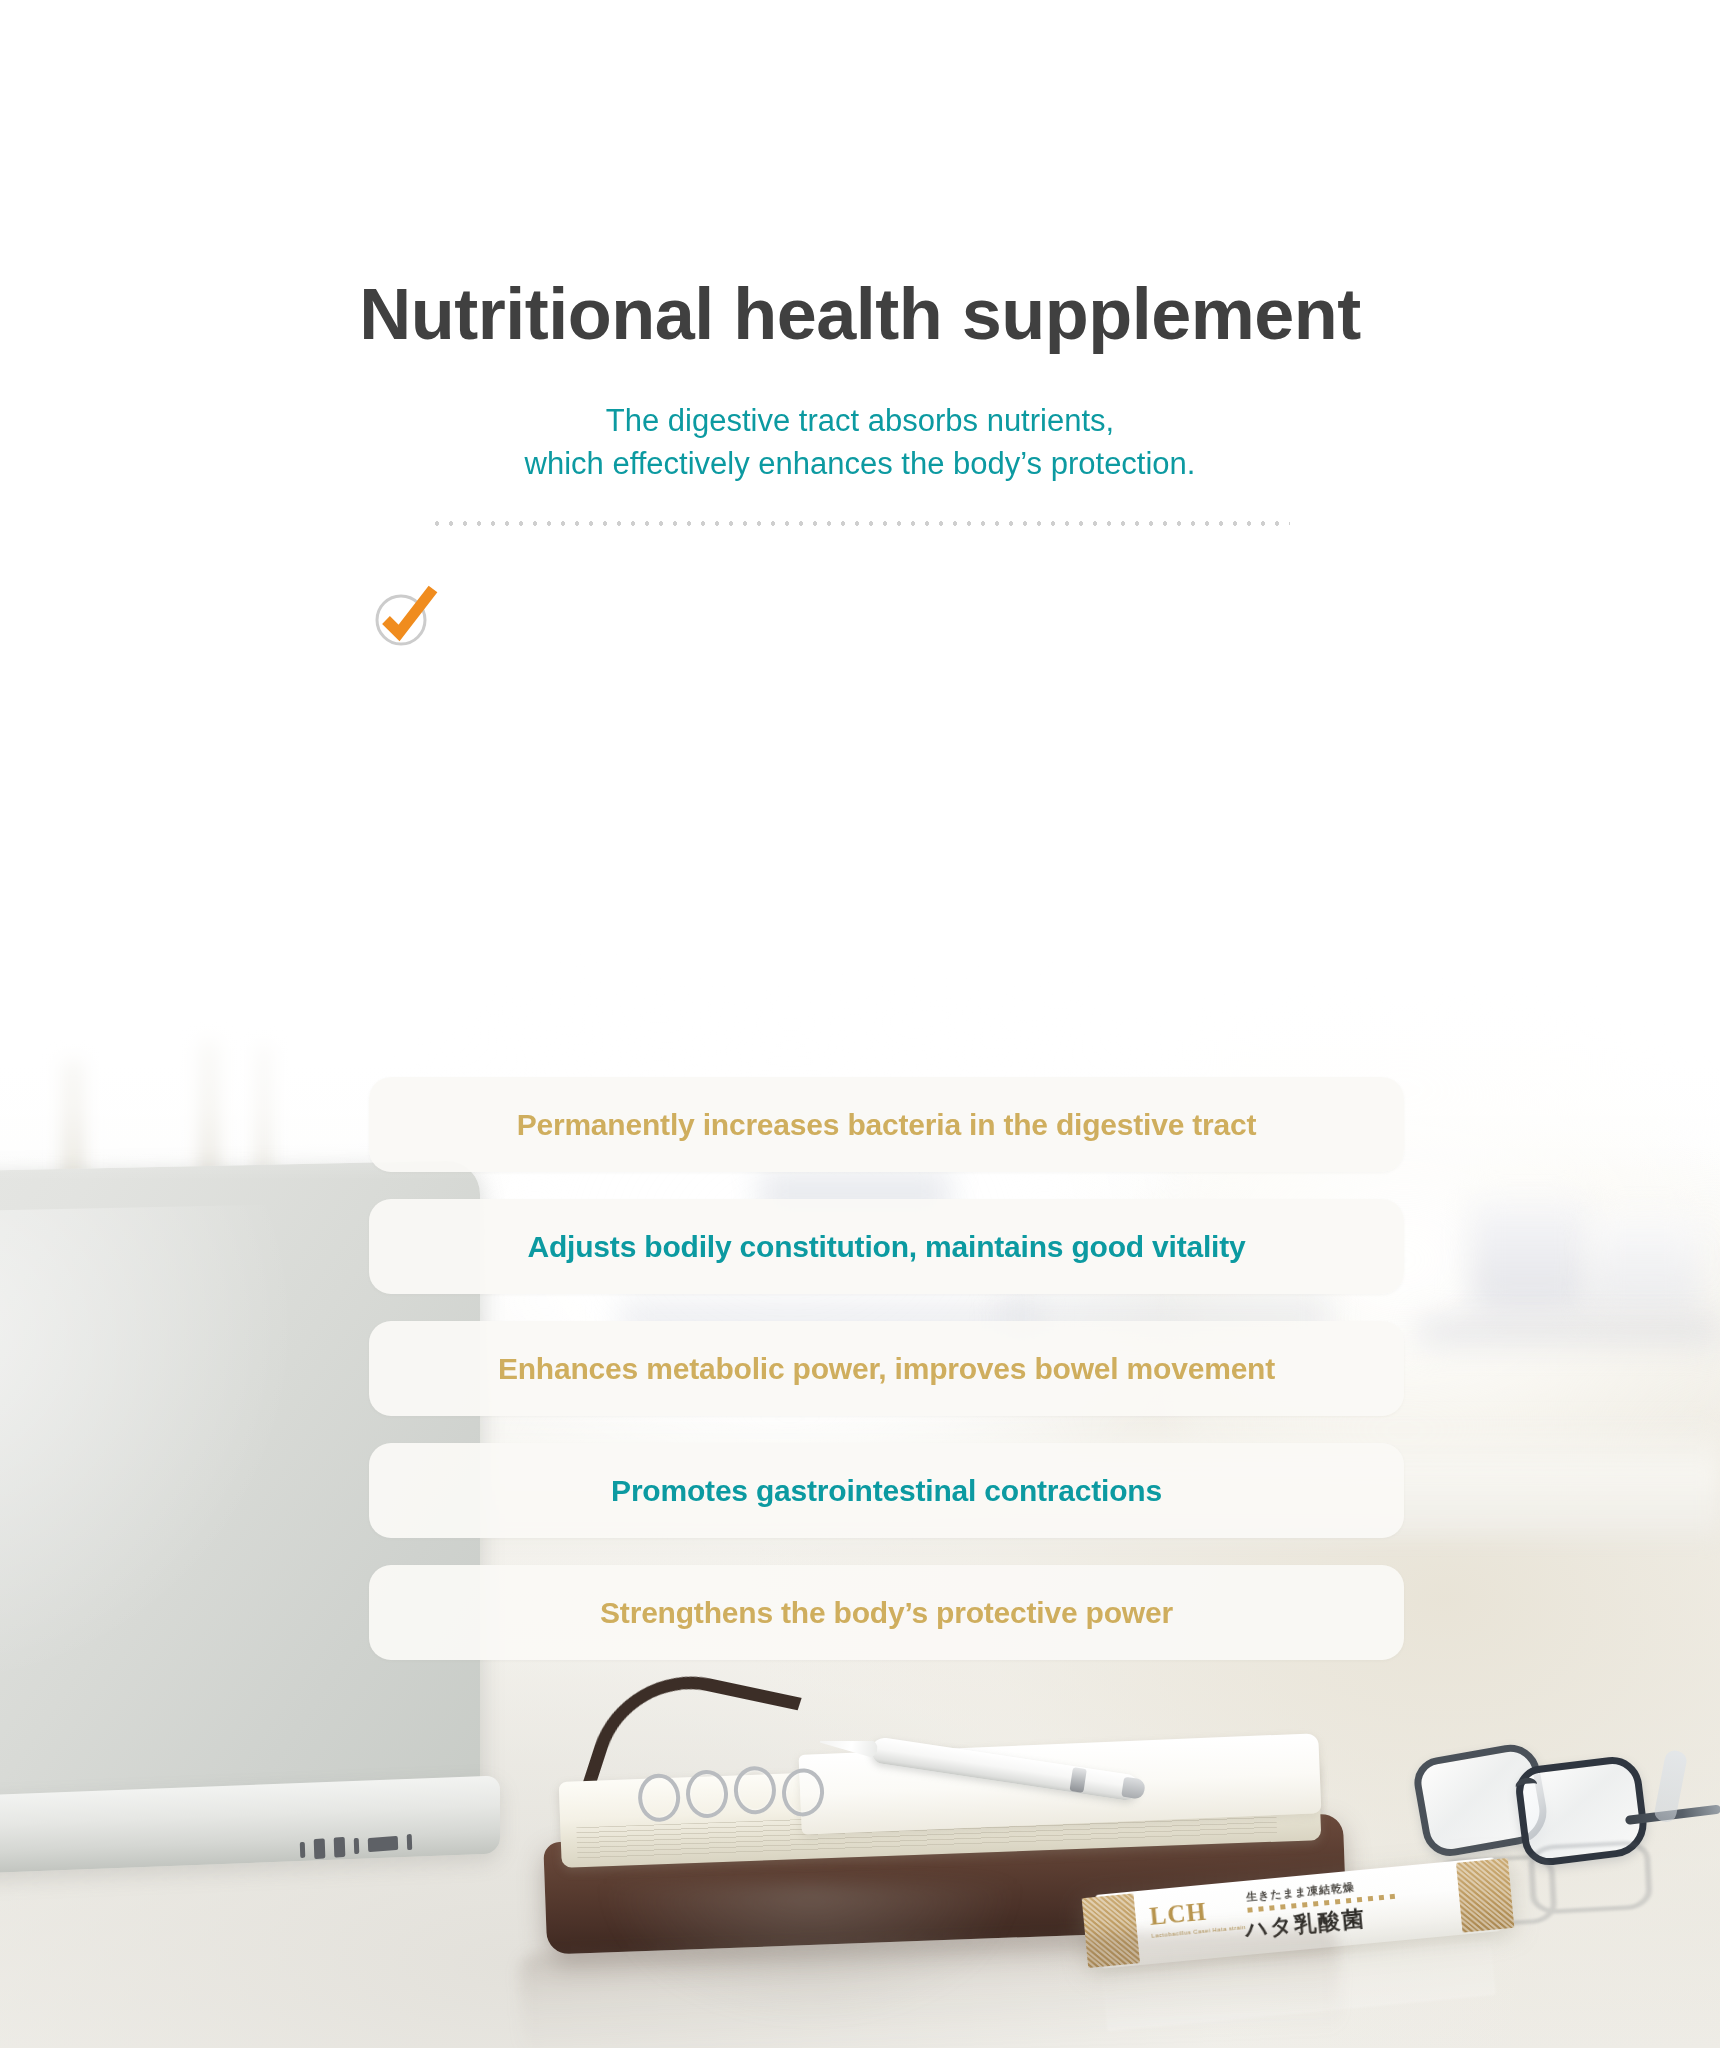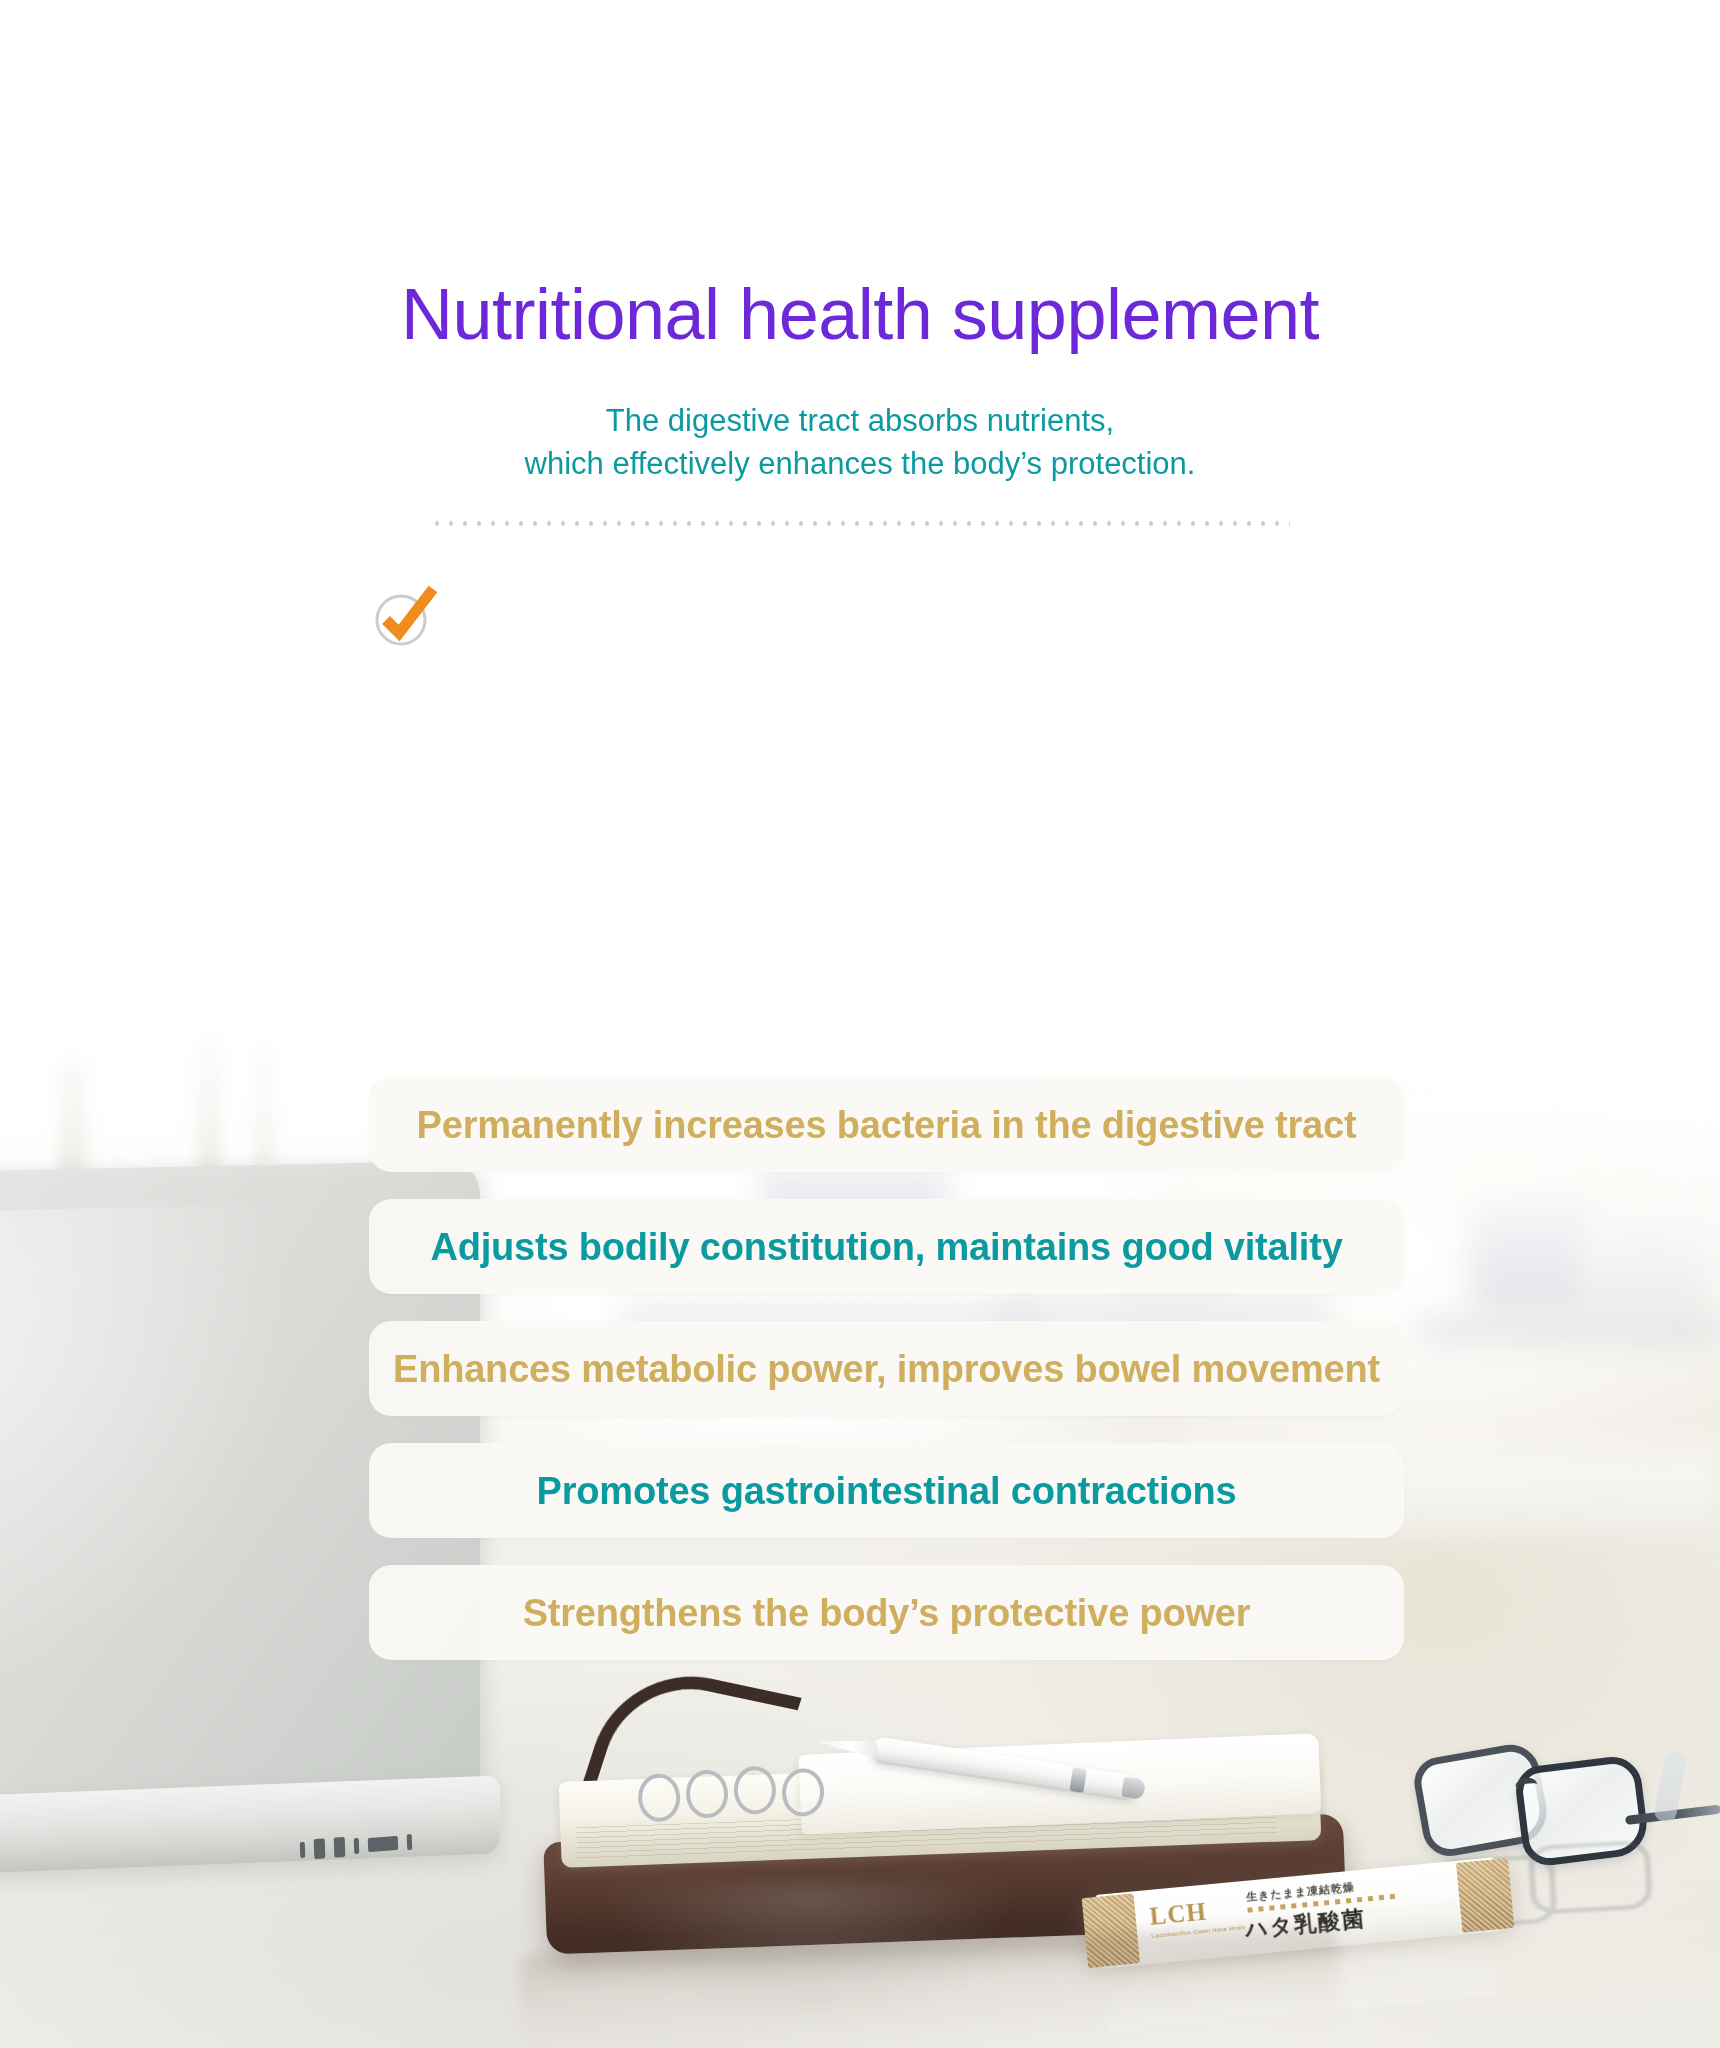--- a/index.html
+++ b/index.html
@@ -436,23 +436,23 @@
     position: absolute;
     inset: 0;
   }
 
   .title {
     position: absolute;
     left: 0; top: 225px;
     width: 1720px;
     text-align: center;
     font-size: 72px;
-    font-weight: 400;
+    font-weight: 700;
     letter-spacing: -0.5px;
-    color: #6d28d9;
+    color: #404040;
     text-shadow: 0 1px 0 rgba(255,255,255,0.9);
     white-space: nowrap;
   }
 
   .subtitle {
     position: absolute;
     left: 0; top: 400px;
     width: 1720px;
     text-align: center;
     font-size: 31px;
@@ -506,21 +506,21 @@
     height: 95px;
     margin-bottom: 27px;
     border-radius: 22px;
     background: rgba(250,249,245,0.94);
     box-shadow: 0 1px 3px rgba(150,148,140,0.08);
     display: flex;
     align-items: center;
     justify-content: center;
   }
   .card-text {
-    font-size: 38px;
+    font-size: 30px;
     font-weight: 700;
     letter-spacing: -0.2px;
     white-space: nowrap;
     line-height: 1;
   }
   .card-text.gold { color: #cfae5e; }
   .card-text.teal { color: #0c9aa1; }
 </style>
 </head>
 <body>

